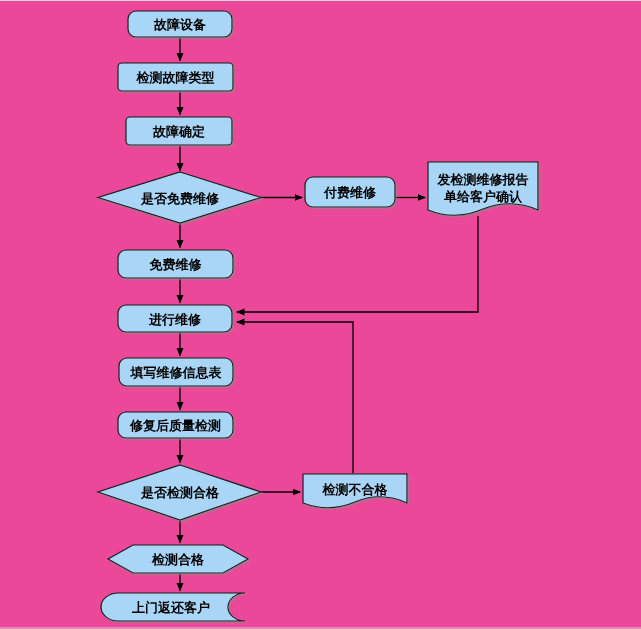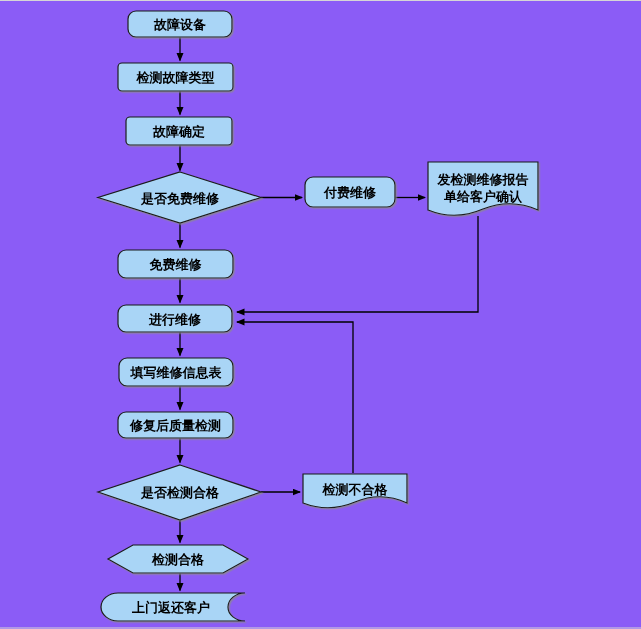--- a/index.html
+++ b/index.html
@@ -1,20 +1,20 @@
 <!DOCTYPE html>
 <html><head>
 <meta charset="utf-8">
 <style>
   html, body { margin: 0; padding: 0; background: #ffffff; }
   .page {
     position: relative;
     width: 641px;
     height: 629px;
-    background: #8b5cf6;
+    background: #ec4899;
     overflow: hidden;
     font-family: "DejaVu Sans", sans-serif;
   }
   svg { display: block; }
   .shape {
     fill: #A9D5F6;
     stroke: #1b1b1b;
     stroke-width: 1.2px;
   }
   .connector {

